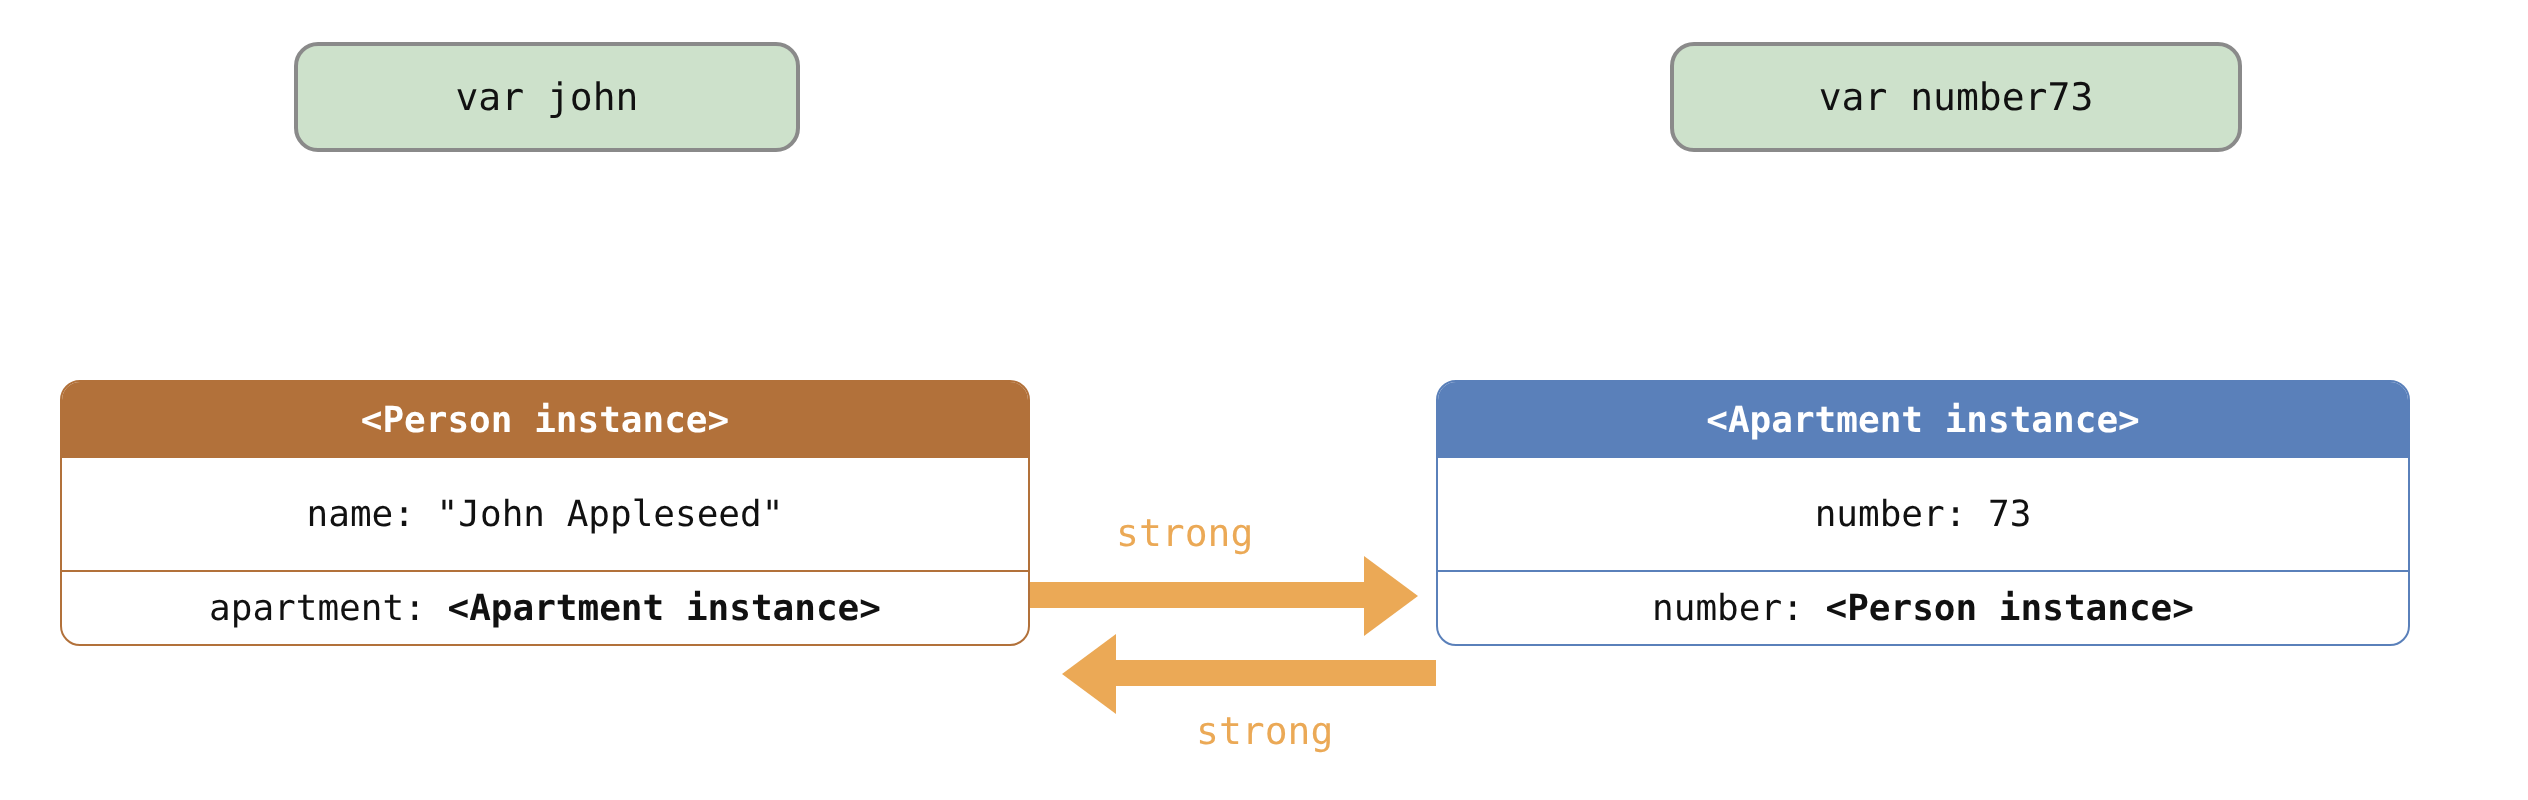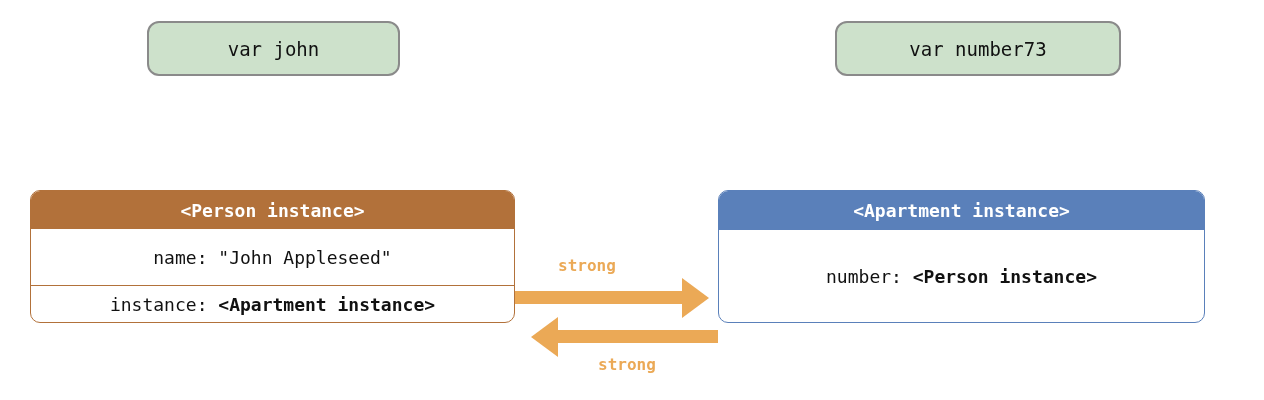--- a/index.html
+++ b/index.html
@@ -96,22 +96,22 @@
     left: 682px; top: 278px;
     border-left: 27px solid var(--arrow-orange, #eba956);
   }
   .arrow-head.left {
     left: 531px; top: 317px;
     border-right: 27px solid var(--arrow-orange, #eba956);
   }
 
   .strong-label {
     position: absolute;
-    font-size: 16px;
-    font-weight: bold;
+    font-size: 19px;
+    font-weight: normal;
     color: var(--arrow-orange, #eba956);
     white-space: pre;
   }
   .strong-label.top    { left: 558px; top: 256px; }
   .strong-label.bottom { left: 598px; top: 355px; }
 </style>
 </head>
 <body>
 
 <div class="canvas">
@@ -122,26 +122,29 @@
   <div class="var-box number">
     <span>var number73</span>
   </div>
 
   <div class="inst-box person">
     <div class="inst-header">&lt;Person instance&gt;</div>
     <div class="inst-row row1">
       <span>name: "John Appleseed"</span>
     </div>
     <div class="inst-row row2">
-      <span>instance: </span><span class="b">&lt;Apartment instance&gt;</span>
+      <span>apartment: </span><span class="b">&lt;Apartment instance&gt;</span>
     </div>
   </div>
 
   <div class="inst-box apartment">
     <div class="inst-header">&lt;Apartment instance&gt;</div>
+    <div class="inst-row row1">
+      <span>number: 73</span>
+    </div>
     <div class="inst-row row2">
       <span>number: </span><span class="b">&lt;Person instance&gt;</span>
     </div>
   </div>
 
   <div class="arrow-shaft top"></div>
   <div class="arrow-head right"></div>
   <div class="strong-label top">strong</div>
 
   <div class="arrow-shaft bottom"></div>

